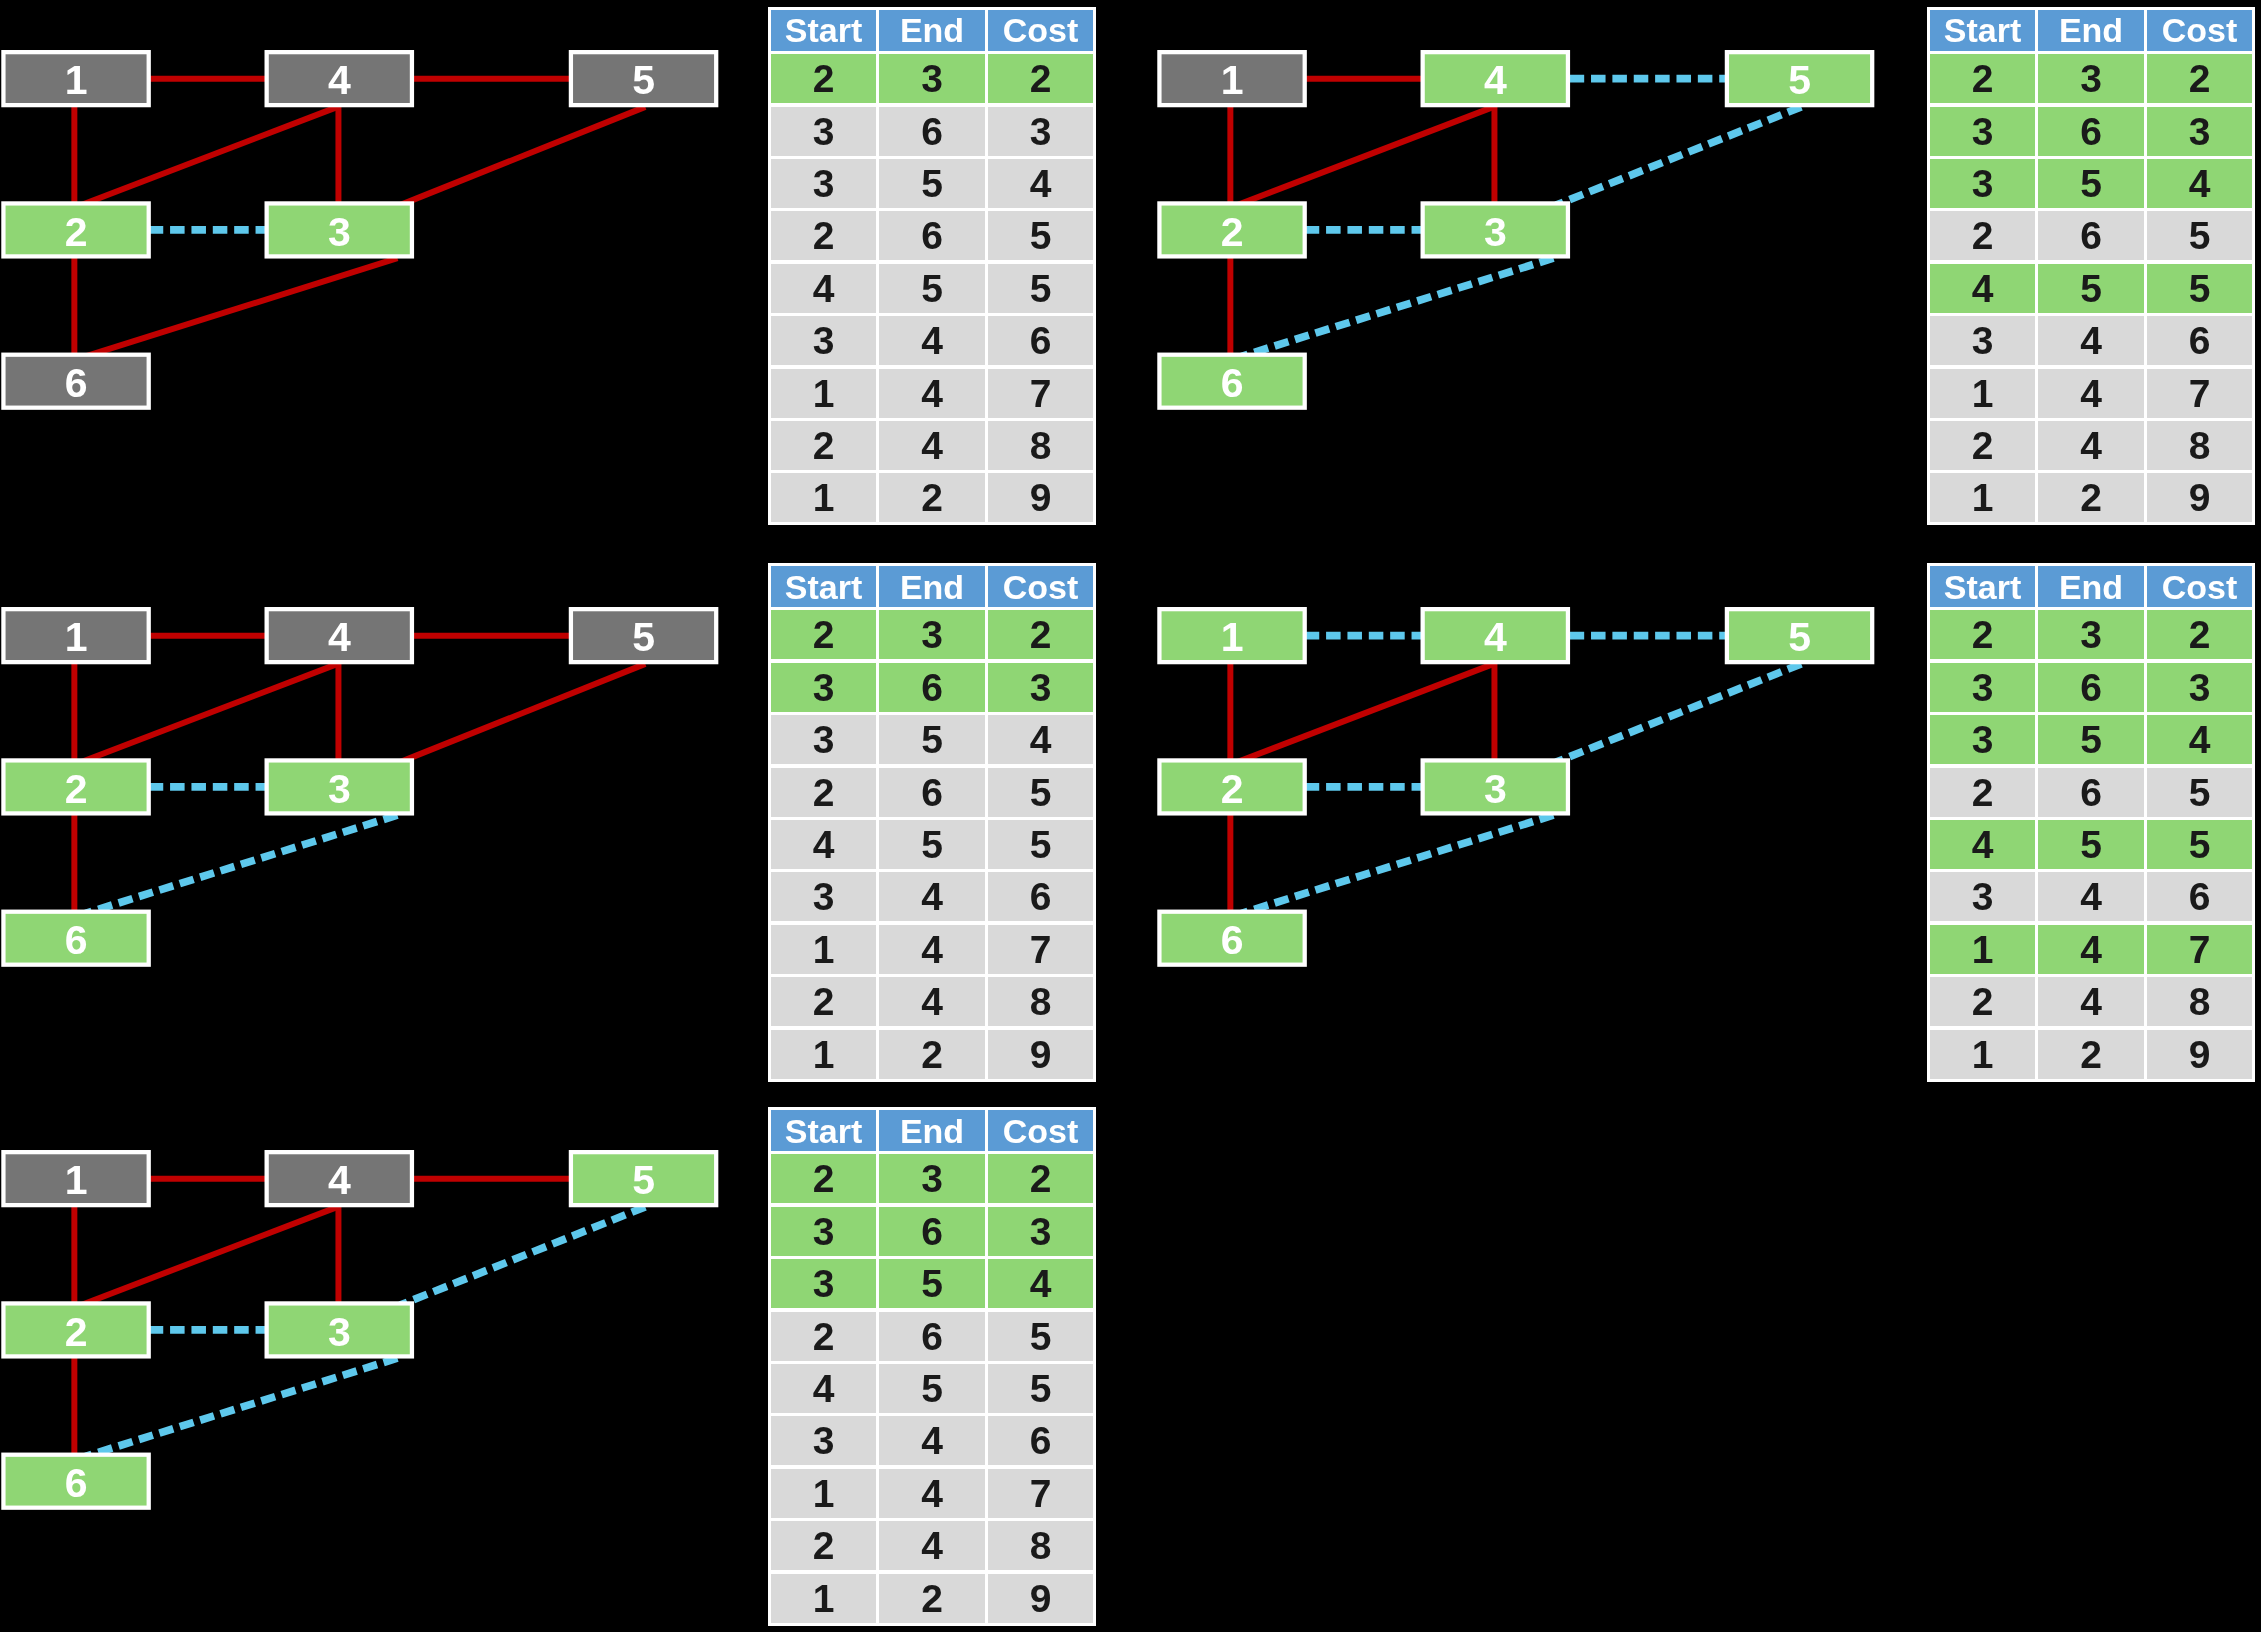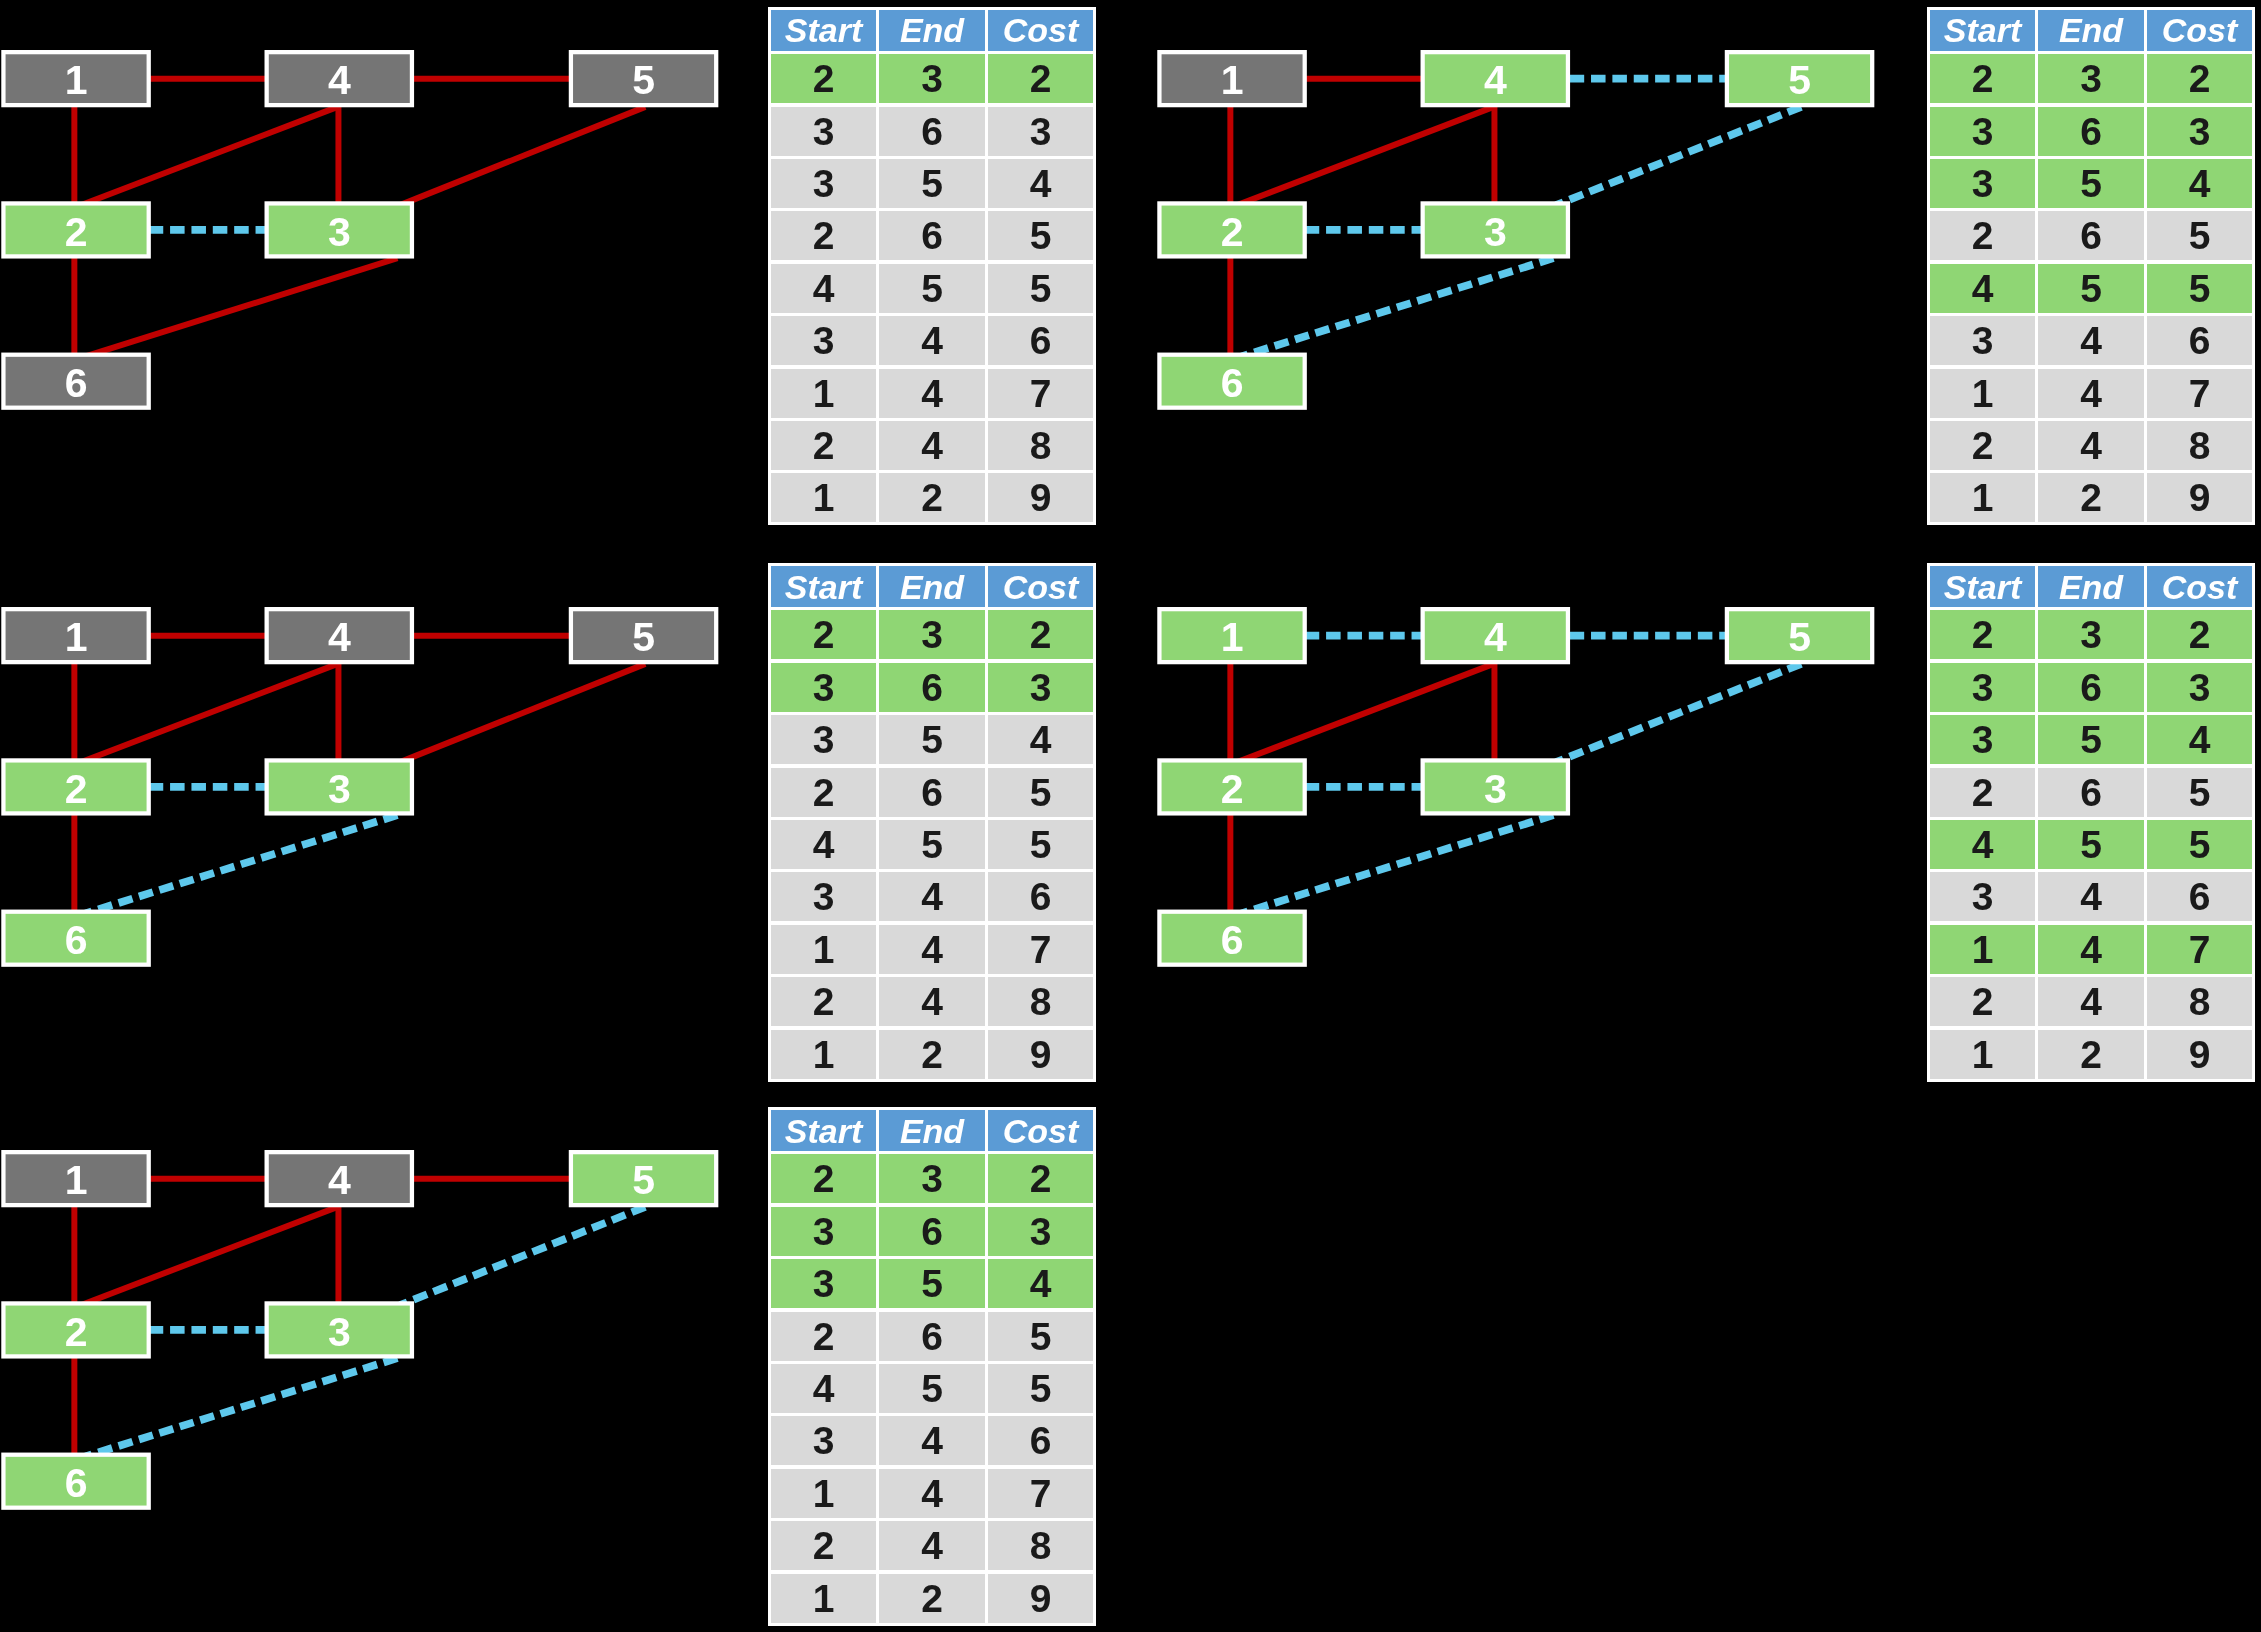--- a/index.html
+++ b/index.html
@@ -42,21 +42,20 @@
     justify-content: center;
     font-weight: bold;
     font-size: 39px;
     color: #1A1A1A;
     line-height: 1;
   }
   .t-head .t-cell {
     background: #5B9BD5;
     color: #FFFFFF;
     font-size: 34px;
-    font-style: italic;
   }
   .node-label {
     font-weight: bold;
     font-size: 48px;
     fill: #FFFFFF;
   }
 </style>
 </head>
 <body>
 

